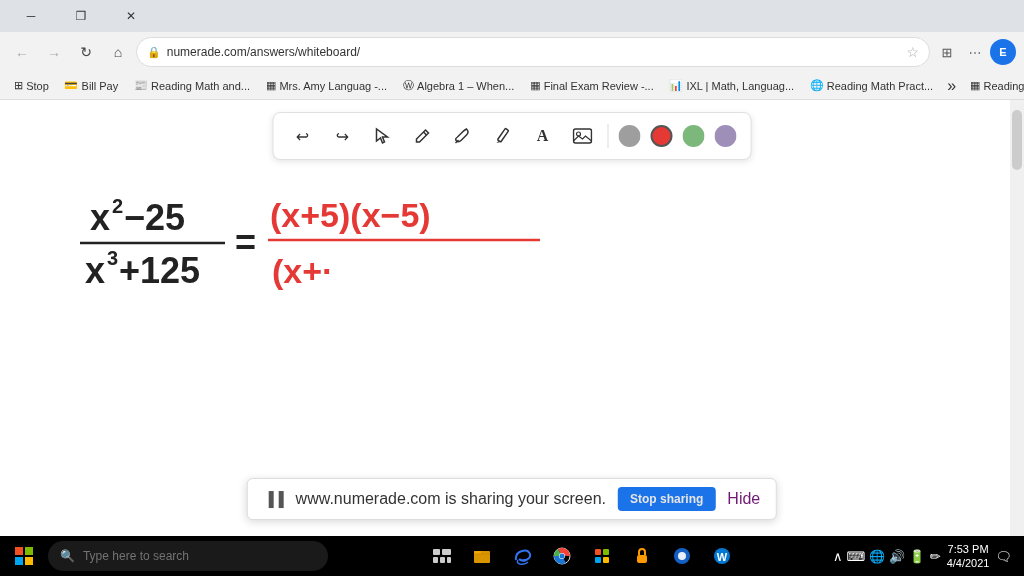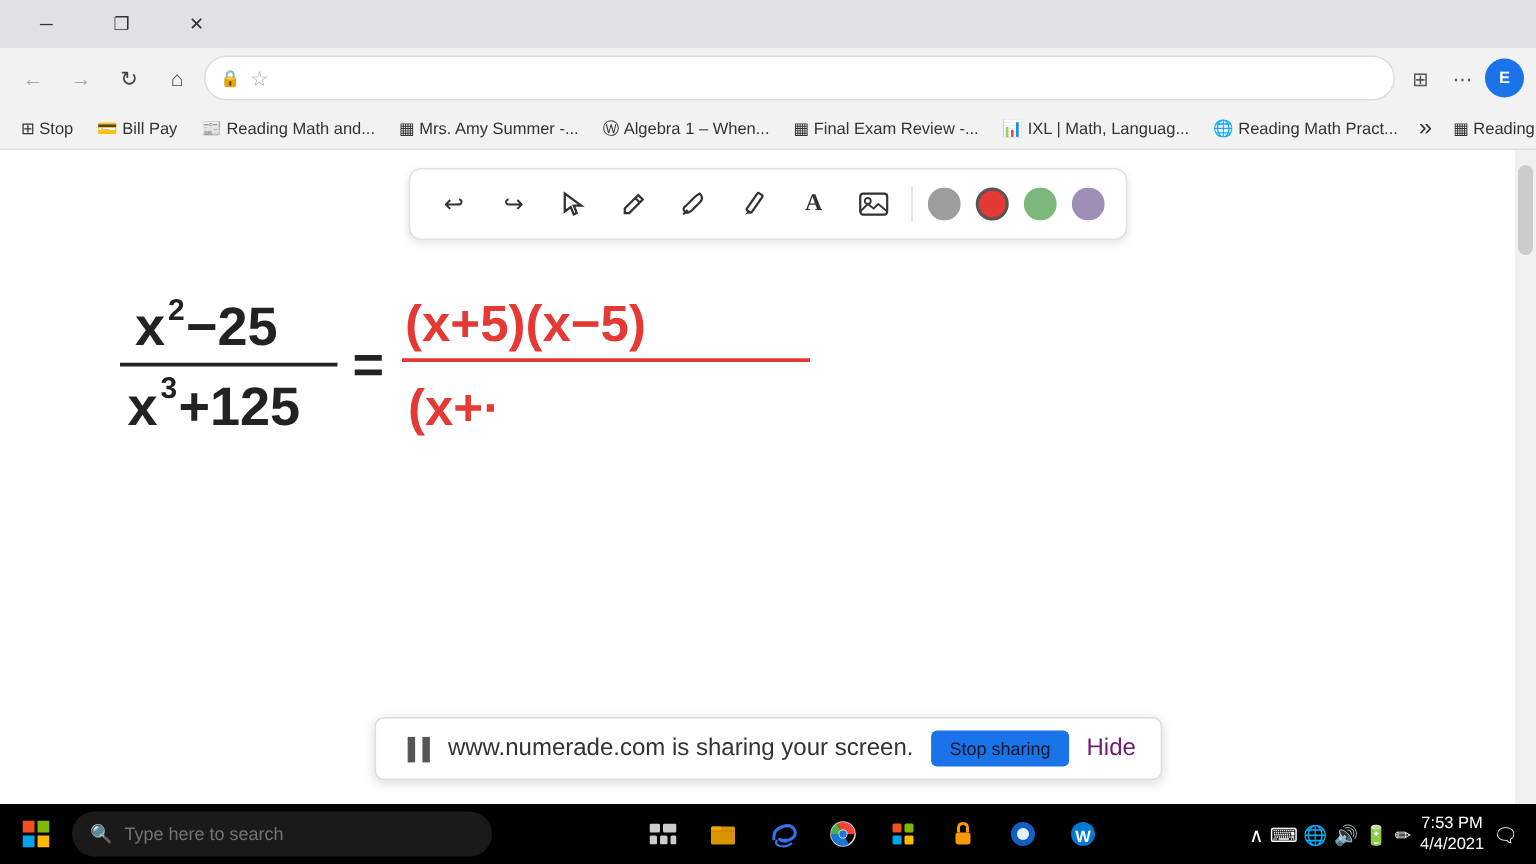--- a/index.html
+++ b/index.html
@@ -79,22 +79,22 @@
     
     .sharing-bar {
       position: absolute; bottom: 16px; left: 50%; transform: translateX(-50%);
       background: #fff; border: 1px solid #ddd; border-radius: 6px;
       padding: 8px 16px; display: flex; align-items: center; gap: 12px;
       box-shadow: 0 2px 8px rgba(0,0,0,0.15); font-size: 12px; white-space: nowrap;
     }
     .sharing-icon { color: #555; font-size: 14px; }
     .sharing-text { color: #333; font-size: 16px; }
     .stop-sharing-btn {
-      background: #1a73e8; color: #0f172a; border: none; border-radius: 4px;
-      padding: 5px 12px; font-size: 12px; cursor: pointer; font-weight: 400;
+      background: #1a73e8; color: #e5e5e5; border: none; border-radius: 4px;
+      padding: 5px 12px; font-size: 12px; cursor: pointer; font-weight: 700;
     }
     .hide-btn { color: #701a75; font-size: 16px; cursor: pointer; background: none; border: none; }
 
     
     .taskbar {
       height: 40px; background: #000; display: flex; align-items: center;
       padding: 0 4px; flex-shrink: 0; position: relative;
     }
     .taskbar-start { width: 40px; height: 40px; display: flex; align-items: center; justify-content: center; cursor: pointer; }
     .taskbar-search {
@@ -126,20 +126,21 @@
     </div>
   </div>
 
   <div class="nav-bar">
     <div class="nav-btn disabled">←</div>
     <div class="nav-btn disabled">→</div>
     <div class="nav-btn">↻</div>
     <div class="nav-btn">⌂</div>
     <div class="address-bar">
       <span class="lock-icon">🔒</span>
+      <span class="address-text">numerade.com/answers/whiteboard/</span>
       <span style="color:#aaa;font-size:14px;">☆</span>
     </div>
     <div class="nav-icons">
       <div class="nav-icon-btn">⊞</div>
       <div class="nav-icon-btn">⋯</div>
       <div class="profile-btn">E</div>
     </div>
   </div>
 
   <div class="bookmarks-bar">
@@ -150,21 +151,21 @@
     <div class="bookmark-item">
       <span class="bm-icon">💳</span>
       <span>Bill Pay</span>
     </div>
     <div class="bookmark-item">
       <span class="bm-icon">📰</span>
       <span>Reading Math and...</span>
     </div>
     <div class="bookmark-item">
       <span class="bm-icon">▦</span>
-      <span>Mrs. Amy Summer -...</span>
+      <span>Mrs. Amy Languag -...</span>
     </div>
     <div class="bookmark-item">
       <span class="bm-icon">Ⓦ</span>
       <span>Algebra 1 – When...</span>
     </div>
     <div class="bookmark-item">
       <span class="bm-icon">▦</span>
       <span>Final Exam Review -...</span>
     </div>
     <div class="bookmark-item">

